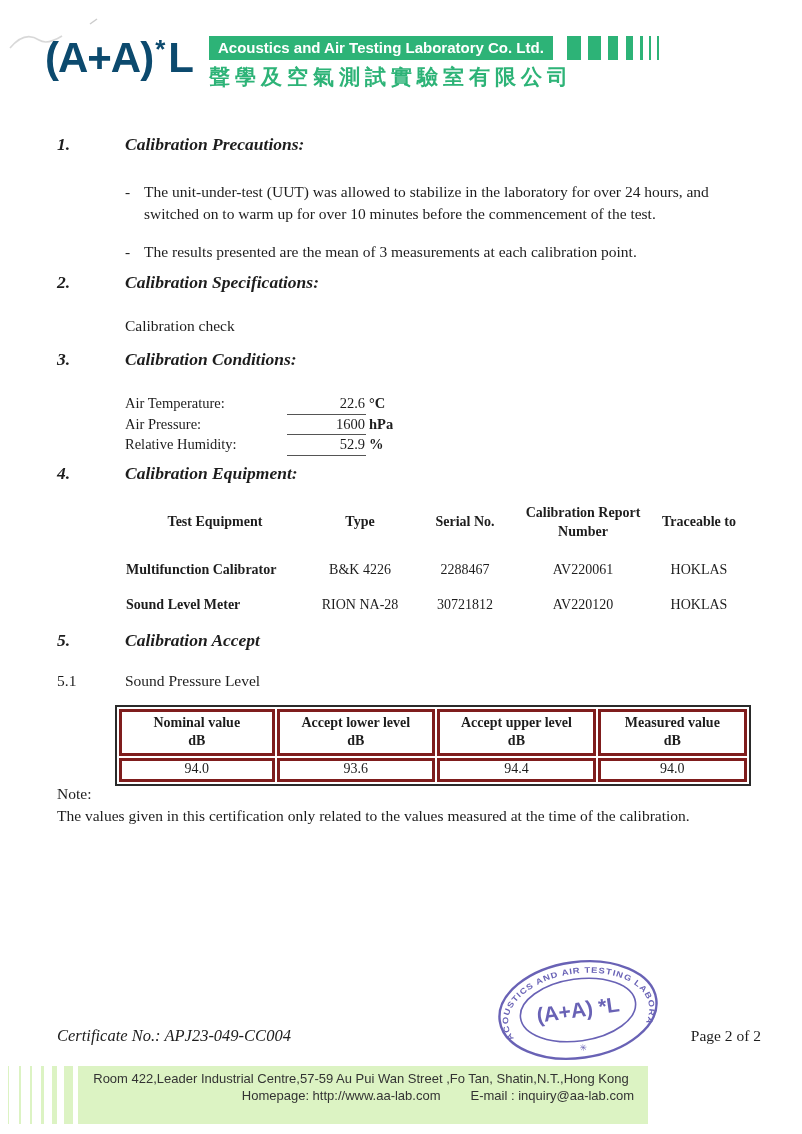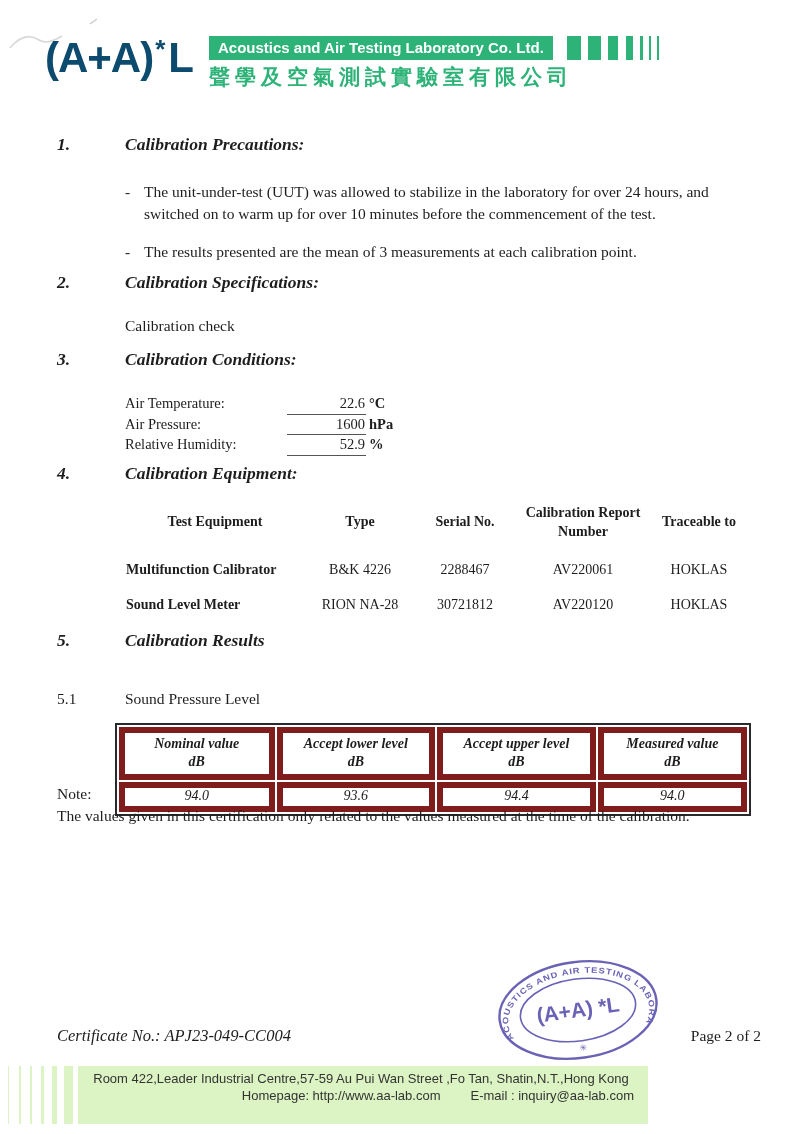--- a/index.html
+++ b/index.html
@@ -46,26 +46,26 @@
   .equip { margin-left:68px; margin-top:16px; border-collapse:collapse; font-size:14px; table-layout:fixed; width:622px; }
   .equip th { font-weight:bold; text-align:center; vertical-align:middle; padding:4px 0 2px; line-height:1.35; }
   .equip td { text-align:center; padding-top:18px; }
   .equip th.c-name, .equip td.c-name { width:180px; }
   .equip th.c-type, .equip td.c-type { width:110px; }
   .equip th.c-serial, .equip td.c-serial { width:100px; }
   .equip th.c-report, .equip td.c-report { width:136px;margin-top:28px; }
   .equip th.c-trace, .equip td.c-trace { width:96px; }
   .equip td.c-name { text-align:left; font-weight:bold;margin-left:28px; }
   
-  .sub-row { display:flex; margin-top:39px; font-size:15.5px; }
+  .sub-row { display:flex; margin-top:21px; font-size:15.5px; }
   .results {
     margin-left:58px; margin-top:15px; width:636px;
     border-collapse:separate; border-spacing:2px; border:2px solid #2a2a2a; background:#fff;
   }
-  .results th, .results td { border:6px solid #7f1d1d; text-align:center; font-size:14px;font-style:italic; }
+  .results th, .results td { border:3px solid #7f1d1d; text-align:center; font-size:14px; }
   .results th { font-weight:bold; padding:2px 0 3px; line-height:1.3; }
   .results td { padding:0 0 2px; font-size:14px; }
   
   .note-label { font-size:15.5px; }
   .note-text { font-size:15.5px; line-height:1.4; text-align:justify; margin-top:2px; width:692px; }
   
   .stamp { position:absolute; left:482px; top:953px; opacity:0.84; }
   
   .certline { position:absolute; left:57px; top:1026px; width:704px; display:flex; justify-content:space-between; align-items:baseline; }
   .cert-no { font-style:italic; font-size:16.5px; }
@@ -189,21 +189,21 @@
         <td class="c-report">AV220120</td>
         <td class="c-trace">HOKLAS</td>
       </tr>
     </tbody>
       </table>
   </div>
 
   <div class="section" style="top:629px">
     <div class="sec-head">
       <span class="sec-num">5.</span>
-      <span>Calibration Results</span>
+      <span>Calibration Accept</span>
     </div>
     <div class="sub-row">
       <span class="sec-num" style="font-style:normal;font-weight:normal">5.1</span>
       <span>Sound Pressure Level</span>
     </div>
     <table class="results">
       <tbody>
           <tr>
         <th style="width:25%">
           <div>Nominal value</div>

